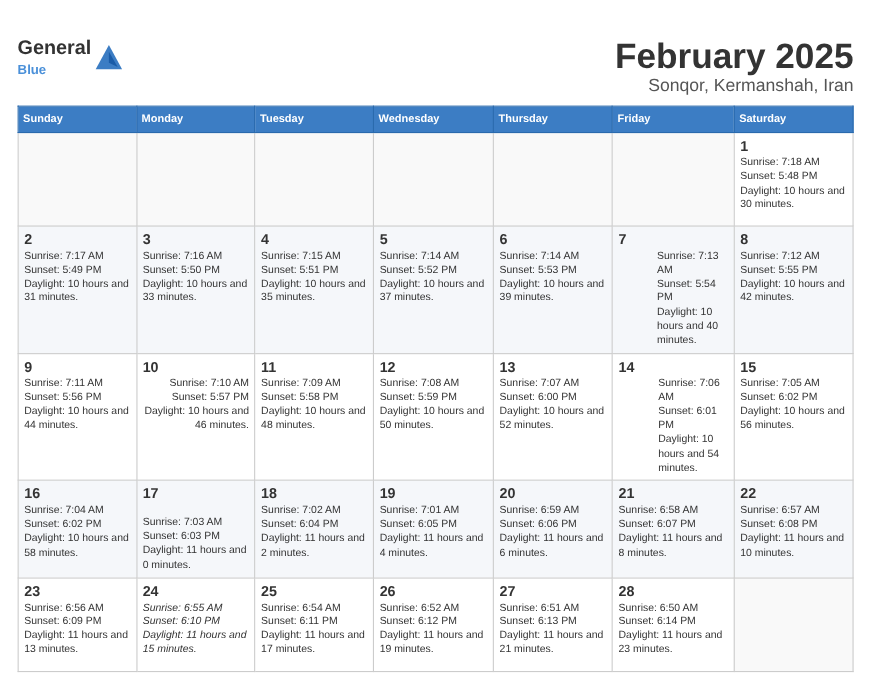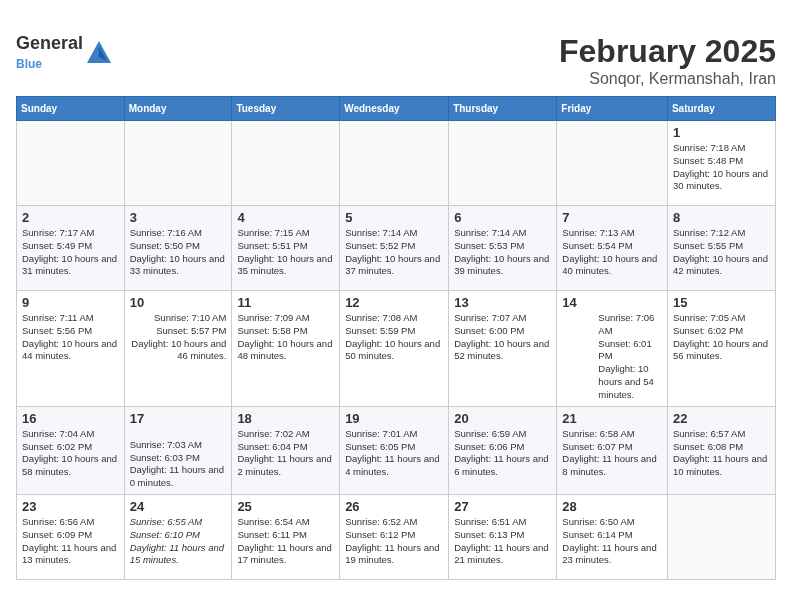--- a/index.html
+++ b/index.html
@@ -170,21 +170,21 @@
 Daylight: 10 hours and 37 minutes.</div>
         </td>
         <td>
           <span class="day-number">6</span>
           <div class="day-info" style="white-space: pre-line;">Sunrise: 7:14 AM
 Sunset: 5:53 PM
 Daylight: 10 hours and 39 minutes.</div>
         </td>
         <td>
           <span class="day-number">7</span>
-          <div class="day-info" style="white-space: pre-line;">Sunrise: 7:13 AM
+          <div class="day-info" style="white-space: pre-line; margin-left: 35px;">Sunrise: 7:13 AM
 Sunset: 5:54 PM
 Daylight: 10 hours and 40 minutes.</div>
         </td>
         <td>
           <span class="day-number">8</span>
           <div class="day-info" style="white-space: pre-line;">Sunrise: 7:12 AM
 Sunset: 5:55 PM
 Daylight: 10 hours and 42 minutes.</div>
         </td>
       </tr>

